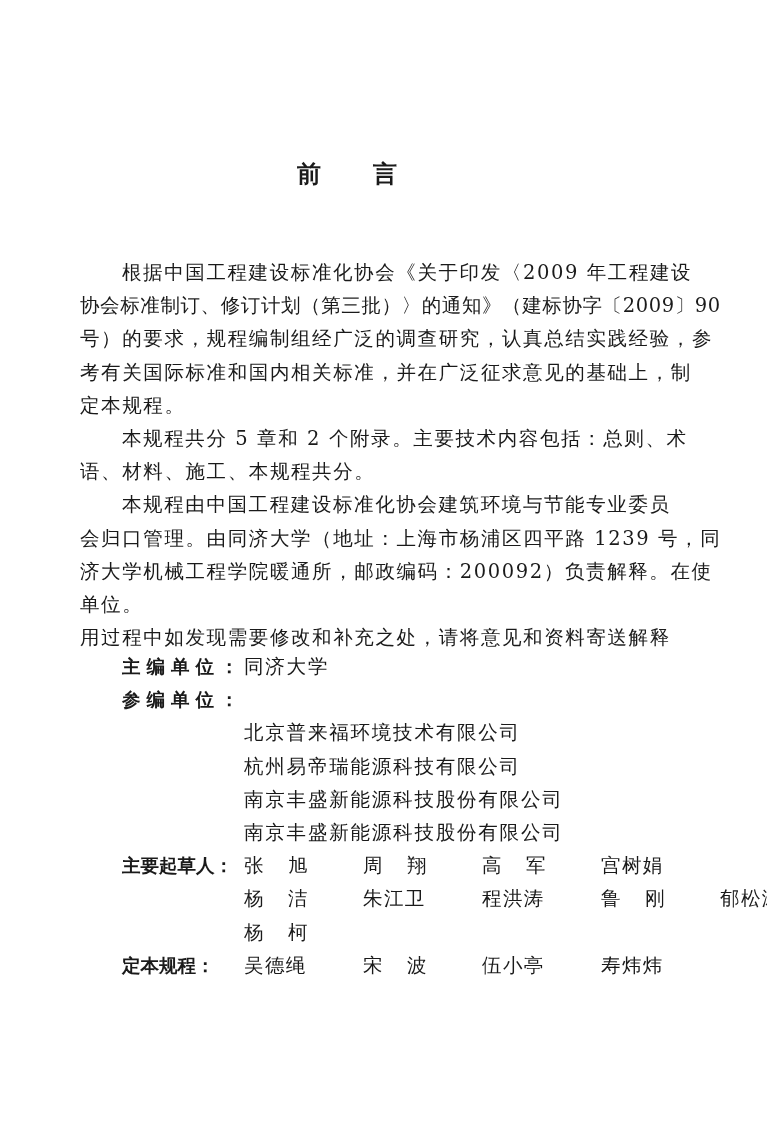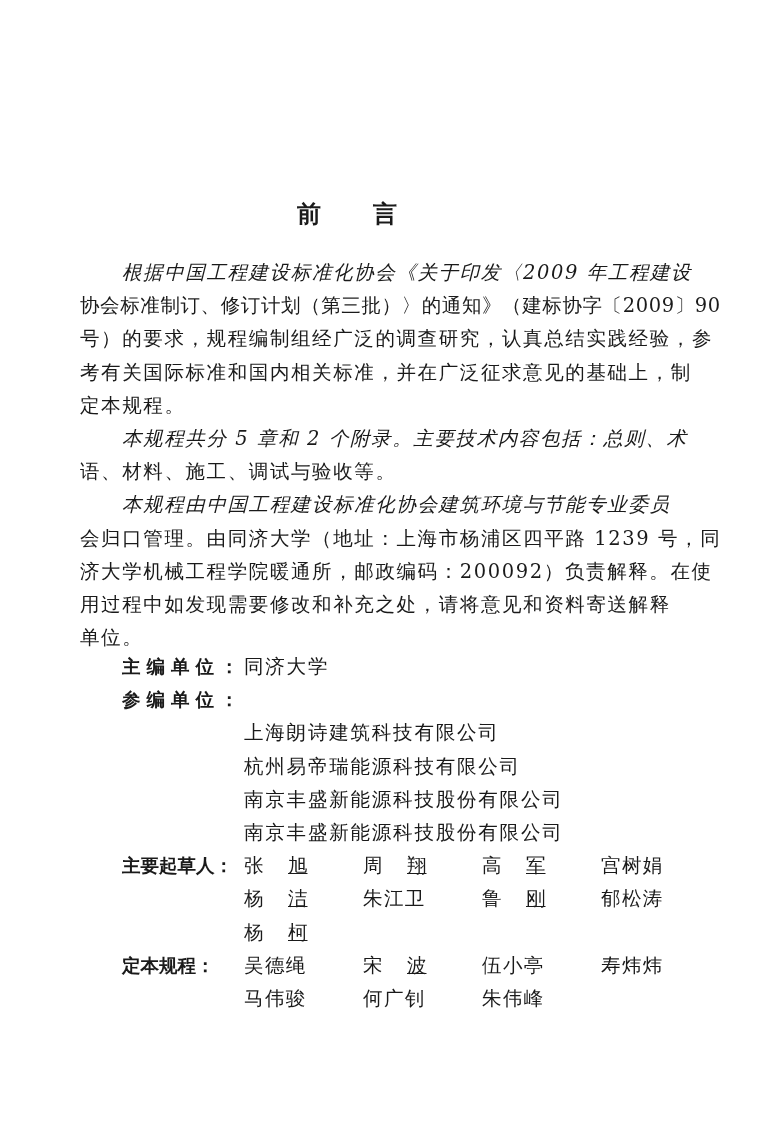--- a/index.html
+++ b/index.html
@@ -3,86 +3,86 @@
 <meta charset="utf-8">
 <style>
   html, body { margin:0; padding:0; }
   body {
     width:767px; height:1122px; background:#ffffff; position:relative; overflow:hidden;
     font-family:"DejaVu Serif","Liberation Serif",serif; color:#1a1a1a;
   }
   .title {
     position:absolute; top:158px; left:0; width:694px; text-align:center;
     font-family:"DejaVu Sans","Liberation Sans",sans-serif; font-weight:bold;
-    font-size:24px; letter-spacing:0;margin-top:40px;
+    font-size:24px; letter-spacing:0;
   }
   .title span { display:inline-block; }
   .title .gap { width:52px; }
   .body {
     position:absolute; left:80px; top:256px; width:610px;
     font-size:19.5px; line-height:33.2px; letter-spacing:1.6px;
   }
   .line { white-space:nowrap; height:33.2px; }
-  .indent { padding-left:42px;font-style:italic; }
+  .indent { padding-left:42px; }
   .credits {
     position:absolute; left:80px; top:650px; width:610px;
     font-size:19.5px; line-height:33.2px;
   }
   .crow { display:flex; height:33.2px; white-space:nowrap;align-items:center; }
   .clabel {
     width:122px; padding-left:42px; box-sizing:content-box;
     font-family:"DejaVu Sans","Liberation Sans",sans-serif; font-weight:bold;
     font-size:18.5px; letter-spacing:0px; flex:none;
   }
   .clabel.spaced { letter-spacing:6px; }
   .cval { letter-spacing:1.8px; flex:none;font-family:Liberation Serif, serif; }
   .names { display:flex; flex:none; }
   .name { width:119px; flex:none; letter-spacing:1.4px; }
-  .name.two { letter-spacing:0;text-decoration:underline; }
+  .name.two { letter-spacing:0; }
   .name.two .c1 { display:inline-block; width:44px; }
 </style>
 </head>
 <body>
 
 <div class="title">
   <span>前</span><span class="gap"></span><span>言</span>
 </div>
 
 <div class="body">
   <div>
     <div class="line indent">根据中国工程建设标准化协会《关于印发〈2009 年工程建设</div>
     <div class="line" style="letter-spacing:0.6px">协会标准制订、修订计划（第三批）〉的通知》（建标协字〔2009〕90</div>
     <div class="line">号）的要求，规程编制组经广泛的调查研究，认真总结实践经验，参</div>
     <div class="line">考有关国际标准和国内相关标准，并在广泛征求意见的基础上，制</div>
     <div class="line">定本规程。</div>
   </div>
   <div>
     <div class="line indent">本规程共分 5 章和 2 个附录。主要技术内容包括：总则、术</div>
-    <div class="line">语、材料、施工、调试与验收等。</div>
+    <div class="line">语、材料、施工、本规程共分。</div>
   </div>
   <div>
     <div class="line indent">本规程由中国工程建设标准化协会建筑环境与节能专业委员</div>
     <div class="line">会归口管理。由同济大学（地址：上海市杨浦区四平路 1239 号，同</div>
     <div class="line">济大学机械工程学院暖通所，邮政编码：200092）负责解释。在使</div>
+    <div class="line">单位。</div>
     <div class="line">用过程中如发现需要修改和补充之处，请将意见和资料寄送解释</div>
-    <div class="line">单位。</div>
   </div>
 </div>
 
 <div class="credits">
   <div class="crow">
     <span class="clabel spaced">主编单位：</span>
     <span class="cval">同济大学</span>
   </div>
   <div class="crow">
     <span class="clabel spaced">参编单位：</span>
   </div>
   <div class="crow">
     <span class="clabel"></span>
-    <span class="cval">上海朗诗建筑科技有限公司</span>
+    <span class="cval">北京普来福环境技术有限公司</span>
   </div>
   <div class="crow">
     <span class="clabel"></span>
     <span class="cval">杭州易帝瑞能源科技有限公司</span>
   </div>
   <div class="crow">
     <span class="clabel"></span>
     <span class="cval">南京丰盛新能源科技股份有限公司</span>
   </div>
   <div class="crow">
@@ -97,41 +97,34 @@
       <span class="name two"><span class="c1">周</span><span>翔</span></span>
       <span class="name two"><span class="c1">高</span><span>军</span></span>
       <span class="name">宫树娟</span>
     </span>
   </div>
   <div class="crow">
     <span class="clabel"></span>
     <span class="names">
       <span class="name two"><span class="c1">杨</span><span>洁</span></span>
       <span class="name">朱江卫</span>
+      <span class="name">程洪涛</span>
       <span class="name two"><span class="c1">鲁</span><span>刚</span></span>
       <span class="name">郁松涛</span>
     </span>
   </div>
   <div class="crow">
     <span class="clabel"></span>
     <span class="names">
       <span class="name two"><span class="c1">杨</span><span>柯</span></span>
     </span>
   </div>
 
   <div class="crow">
     <span class="clabel">定本规程：</span>
     <span class="names">
       <span class="name">吴德绳</span>
       <span class="name two"><span class="c1">宋</span><span>波</span></span>
       <span class="name">伍小亭</span>
       <span class="name">寿炜炜</span>
     </span>
   </div>
-  <div class="crow">
-    <span class="clabel"></span>
-    <span class="names">
-      <span class="name">马伟骏</span>
-      <span class="name">何广钊</span>
-      <span class="name">朱伟峰</span>
-    </span>
-  </div>
 </div>
 
 </body></html>

